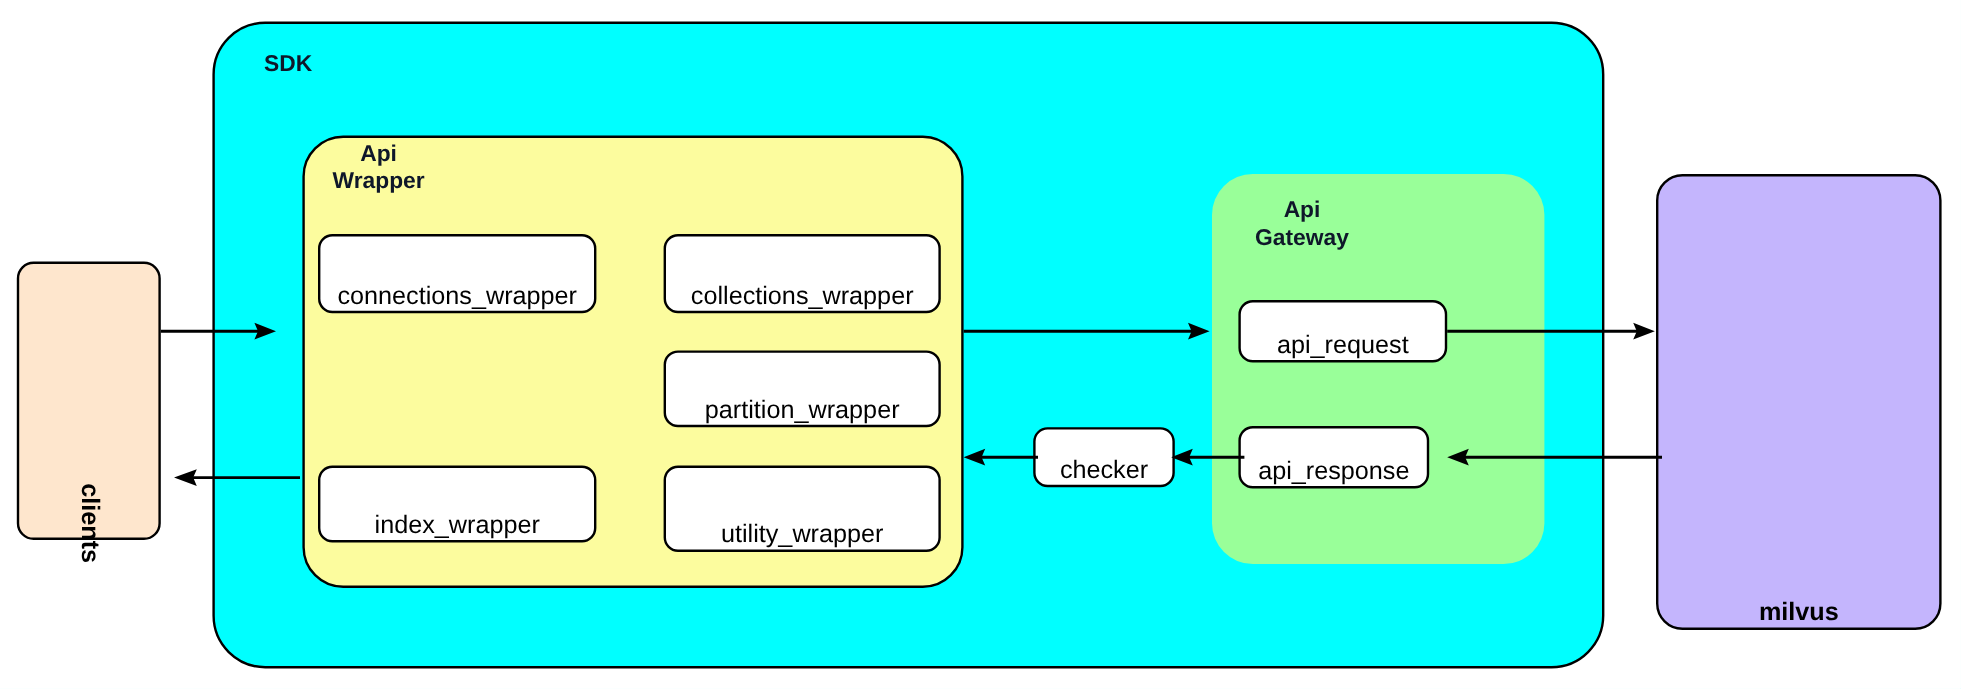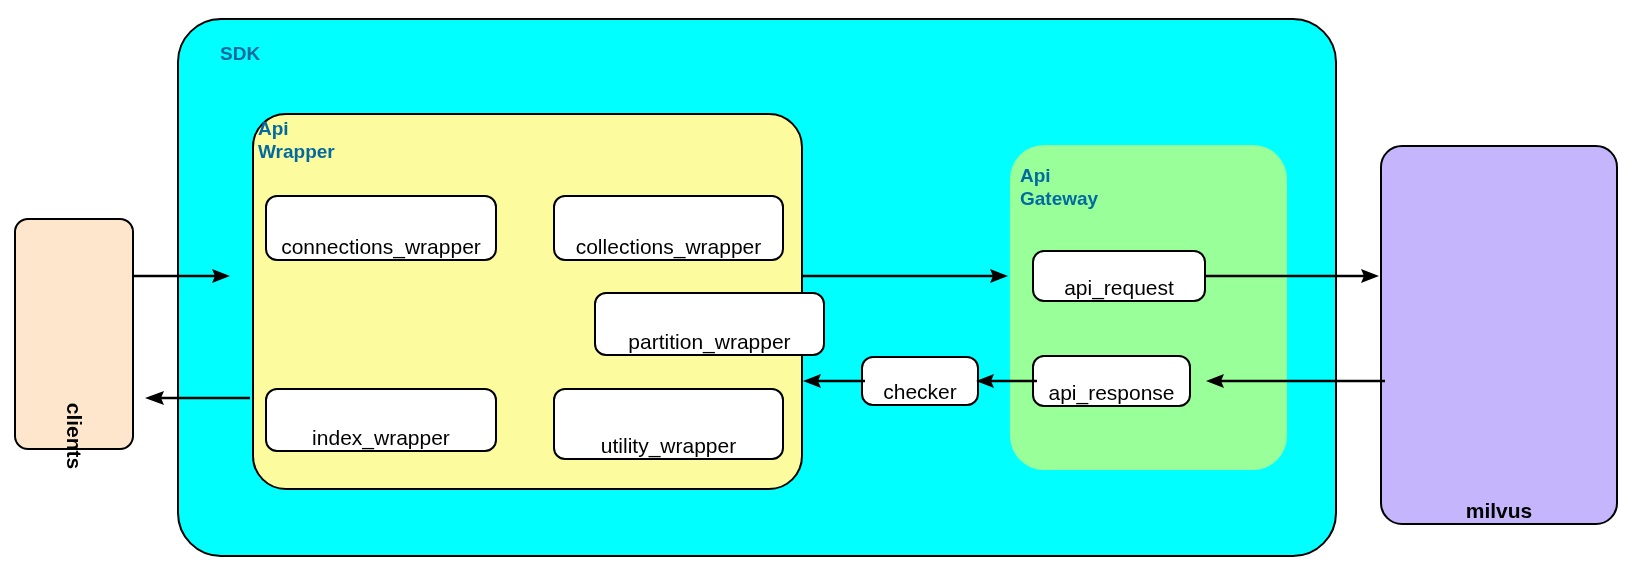--- a/index.html
+++ b/index.html
@@ -31,23 +31,24 @@
     border-radius: 34px;
   }
   .container-gateway {
     border-radius: 34px;
     border: none;
   }
   .container-label {
     position: absolute;
     font-weight: bold;
     font-size: 19px;
-    color: #0369a1;
+    color: #0f172a;
     line-height: 1.22;
     white-space: pre-line;
+    text-align: center;
   }
   
   .leaf {
     border-radius: 12px;
     background: #ffffff;
     font-size: 21px;
     color: #000000;
   }
   .leaf-side {
     border-radius: 14px;
@@ -95,21 +96,21 @@
     <span>milvus</span>
   </div>
 
   <div class="node leaf" style="left:265px; top:195px; width:232px; height:66px;">
     <span>connections_wrapper</span>
   </div>
   <div class="node leaf" style="left:553px; top:195px; width:231px; height:66px;">
     <span>collections_wrapper</span>
   </div>
 
-  <div class="node leaf" style="left:553px; top:292px; width:231px; height:64px;margin-left:41px;">
+  <div class="node leaf" style="left:553px; top:292px; width:231px; height:64px;">
     <span>partition_wrapper</span>
   </div>
 
   <div class="node leaf" style="left:265px; top:388px; width:232px; height:64px;">
     <span>index_wrapper</span>
   </div>
   <div class="node leaf" style="left:553px; top:388px; width:231px; height:72px;">
     <span>utility_wrapper</span>
   </div>
 

